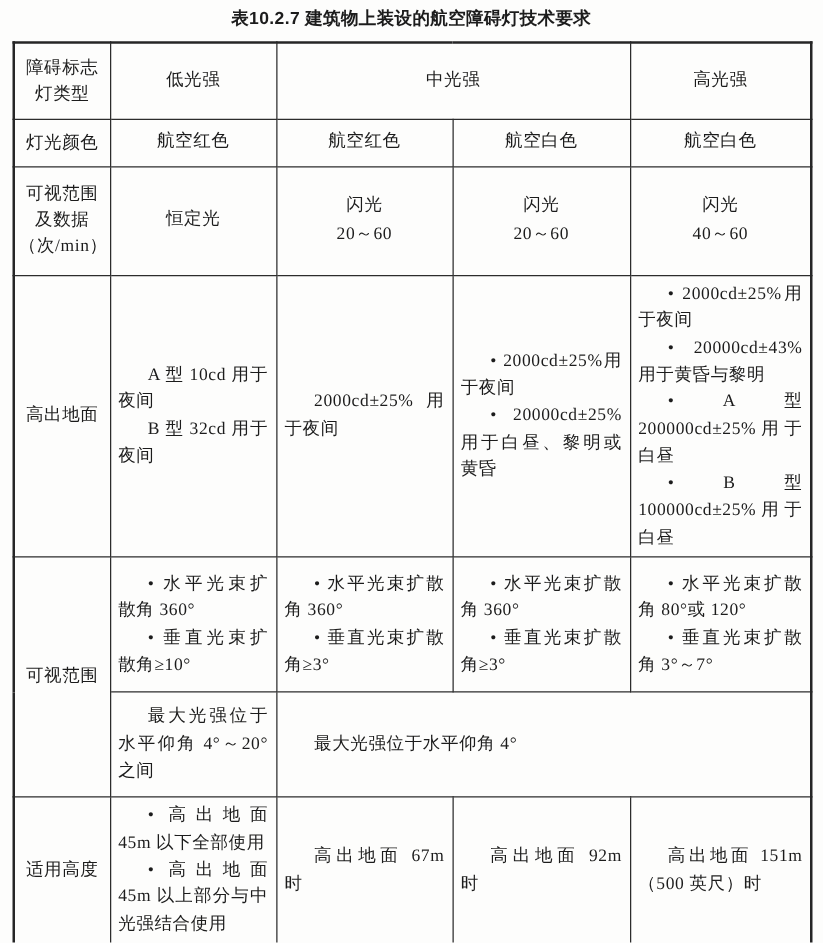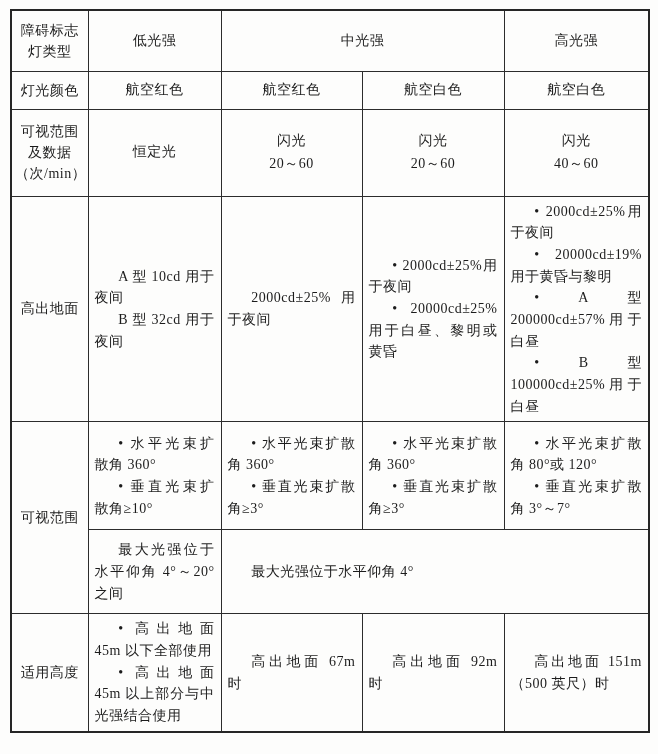--- a/index.html
+++ b/index.html
@@ -58,20 +58,21 @@
     text-indent:1.7em;
     text-align:justify;
     line-height:1.55;
   }
 </style>
 </head>
 <body>
 
 <div class="page">
 
+  <div class="title">表10.2.7 建筑物上装设的航空障碍灯技术要求</div>
 
   <table class="spec">
     <colgroup>
       <col style="width:77px">
       <col style="width:133px">
       <col style="width:141px">
       <col style="width:142px">
       <col style="width:145px">
     </colgroup>
 
@@ -113,22 +114,22 @@
           </td>
       <td class="paras">
             <p class="para">2000cd±25%用于夜间</p>
           </td>
       <td class="paras">
             <p class="para">• 2000cd±25%用于夜间</p>
             <p class="para">• 20000cd±25%用于白昼、黎明或黄昏</p>
           </td>
       <td class="paras">
             <p class="para">• 2000cd±25%用于夜间</p>
-            <p class="para">• 20000cd±19%用于黄昏与黎明</p>
-            <p class="para">• A 型 200000cd±57%用于白昼</p>
+            <p class="para">• 20000cd±43%用于黄昏与黎明</p>
+            <p class="para">• A 型 200000cd±25%用于白昼</p>
             <p class="para">• B 型 100000cd±25%用于白昼</p>
           </td>
     </tr>
 
     <tr style="height:108px">
       <th class="rowhdr" rowspan="2">可视范围</th>
       <td class="paras">
             <p class="para">• 水平光束扩散角 360°</p>
             <p class="para">• 垂直光束扩散角≥10°</p>
           </td>

